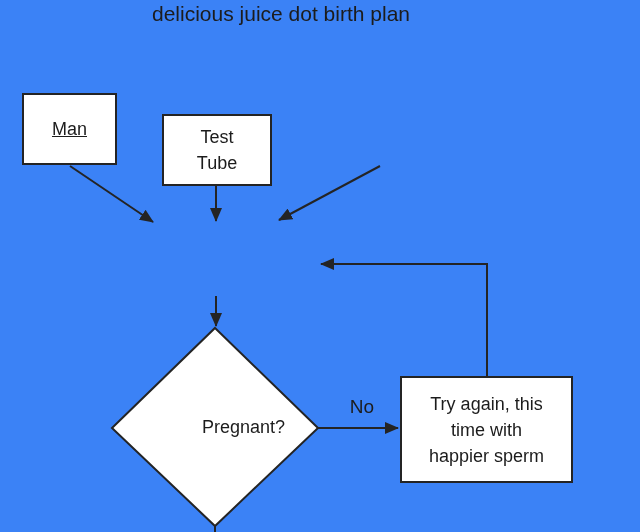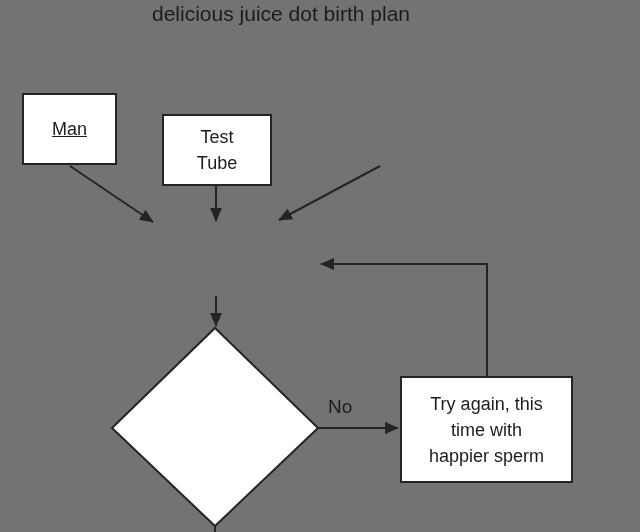--- a/index.html
+++ b/index.html
@@ -4,21 +4,21 @@
 <style>
   html, body {
     margin: 0;
     padding: 0;
     background: #ffffff;
   }
   #canvas {
     position: relative;
     width: 640px;
     height: 532px;
-    background: #737373;
+    background: #3b82f6;
     font-family: "Liberation Sans", "DejaVu Sans", sans-serif;
     color: #1c1c1c;
     overflow: hidden;
   }
   #wires {
     position: absolute;
     left: 0;
     top: 0;
     width: 640px;
     height: 532px;
@@ -44,21 +44,21 @@
     align-items: center;
     justify-content: center;
     text-align: center;
     white-space: pre-line;
     font-size: 18px;
     line-height: 26px;
     z-index: 2;
   }
   .floating-label {
     position: absolute;
-    text-align: left;
+    text-align: right;
     white-space: pre-line;
     font-size: 18px;
     line-height: 26px;
     z-index: 2;
   }
   #node-man        { left: 22px;  top: 93px;  width: 95px;  height: 72px; text-decoration: underline; }
   #node-test-tube  { left: 162px; top: 93px;  width: 110px; height: 72px; margin-top: 21px; }
   #node-turkey     { left: 318px; top: 92px;  width: 310px; height: 71px; }
   #node-pour       { left: 110px; top: 224px; width: 208px; height: 71px; }
   #node-try-again  { left: 400px; top: 376px; width: 173px; height: 107px; text-align: center; }
@@ -100,16 +100,17 @@
 
   <div class="node" id="node-test-tube">Test
 Tube</div>
 
 
 
   <div class="node" id="node-try-again">Try again, this
 time with
 happier sperm</div>
 
+  <div class="floating-label" id="label-pregnant">Pregnant?</div>
 
   <div class="floating-label" id="label-no">No</div>
 
 </div>
 
 </body></html>

